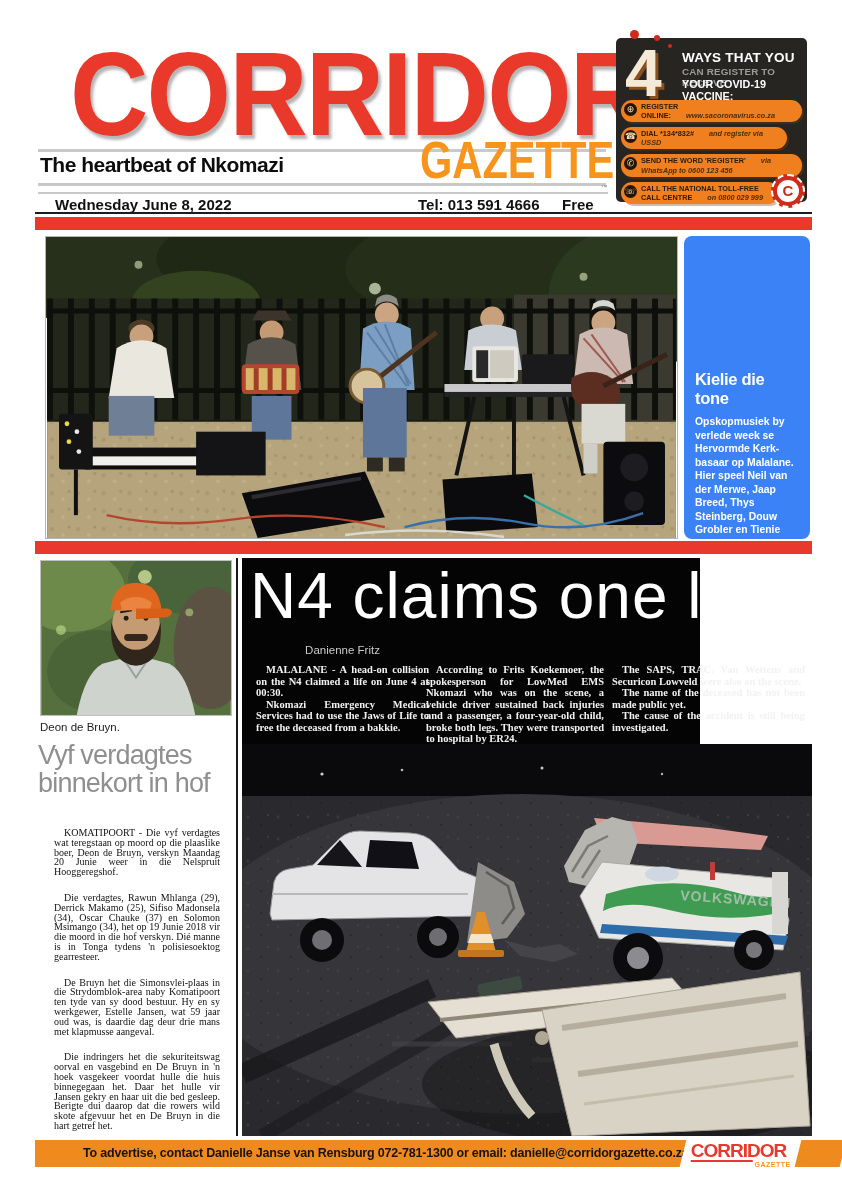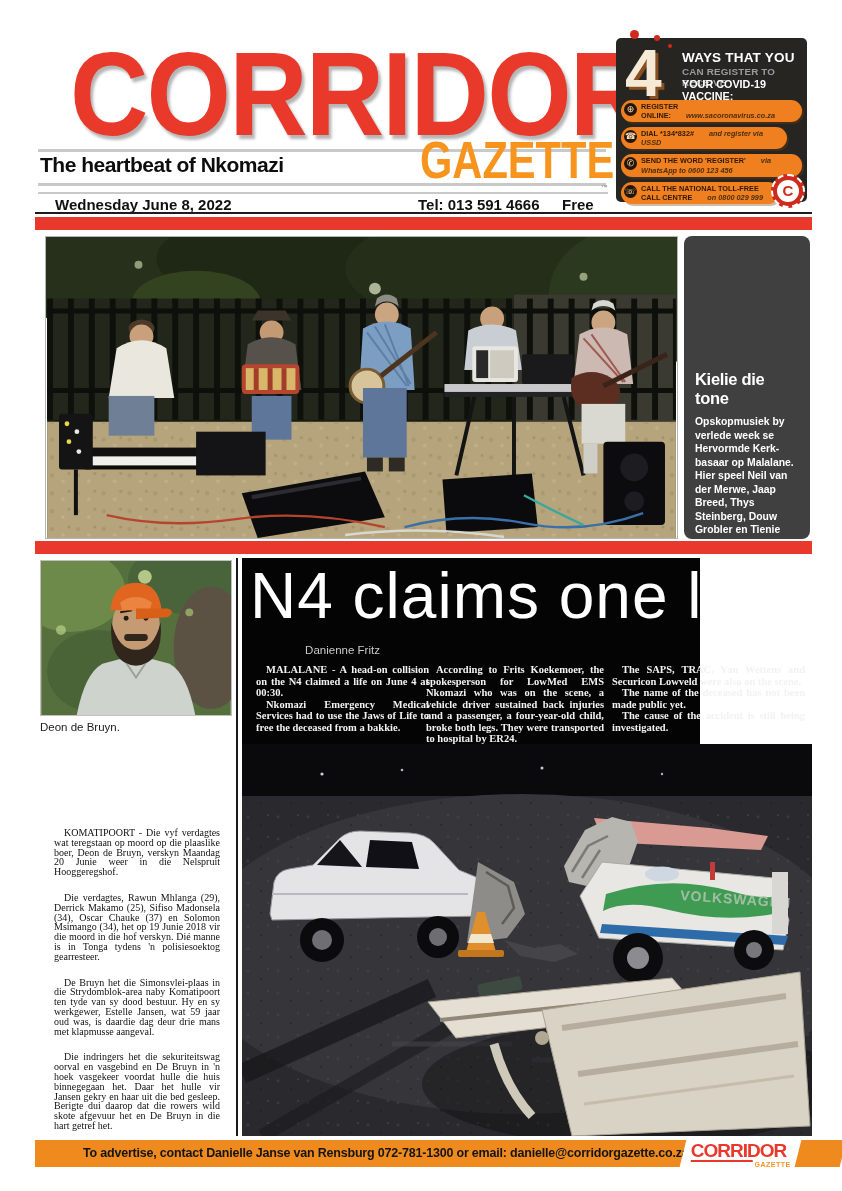--- a/index.html
+++ b/index.html
@@ -39,21 +39,21 @@
   .pill-text{font-size:7.3px;line-height:1.25;color:#3a2408;}
   .pill-text b{color:#2d1a05;text-align:right;}
   .pill-text i{color:#4a2f10;font-weight:600;margin-left:2px;padding-left:13px;}
   .vb-logo{position:absolute;right:2px;bottom:-6px;width:34px;height:34px;border-radius:50%;
     background:#cf2a1b;border:2px dashed #fff;box-sizing:border-box;display:flex;align-items:center;justify-content:center;}
   .vb-logo-inner{width:22px;height:22px;border-radius:50%;background:#fff;color:#cf2a1b;
     font-weight:bold;font-size:15px;line-height:22px;text-align:center;}
 
   
   .band-photo{left:45px;top:236px;width:633px;height:303px;border:1px solid #b5b5b5;box-sizing:border-box;}
-  .kielie-box{left:684px;top:236px;width:126px;height:303px;background:#404040;border-radius:8px;
+  .kielie-box{left:684px;top:236px;width:126px;height:303px;background:#3b82f6;border-radius:8px;
     box-sizing:border-box;padding:134px 10px 0 11px;color:#fff;}
   .kielie-title{font-size:16.5px;font-weight:bold;letter-spacing:-0.3px;}
   .kielie-body{margin-top:7px;font-size:10.4px;font-weight:bold;line-height:1.3;}
 
   
   .portrait-photo{left:40px;top:560px;width:192px;height:156px;border:1px solid #c0c0c0;box-sizing:border-box;}
   .portrait-caption{left:40px;top:721px;font-size:11.5px;color:#222;}
   .left-headline{left:38px;top:742px;font-size:27px;color:#8f8f8f;line-height:1.02;letter-spacing:-0.8px;}
   .left-body{left:38px;top:812px;width:198px;font-family:"Liberation Serif",serif;font-size:10px;
     line-height:9.8px;color:#101010;text-align:justify;}
@@ -275,20 +275,24 @@
       <circle cx="86" cy="58" r="2.5" fill="#241a12"></circle>
         <circle cx="106" cy="58" r="2.5" fill="#241a12"></circle>
       <path d="M80 52 l12 -2 M100 50 l12 2" stroke="#241a12" stroke-width="2"></path>
       <path d="M70 50 q3 -28 26 -28 q23 0 26 28 z" fill="#e0661f"></path>
       <path d="M80 42 q16 -11 32 0 l-2 8 h-28 z" fill="#ea8440"></path>
       <path d="M96 48 h32 q9 3 0 9 l-32 2 z" fill="#d85f18"></path>
     </g>
   </svg>
   <div class="abs portrait-caption">Deon de Bruyn.</div>
 
+  <div class="abs left-headline">
+    <div>Vyf verdagtes</div>
+    <div>binnekort in hof</div>
+  </div>
 
   <div class="abs left-body">
     <p>KOMATIPOORT - Die vyf verdagtes wat teregstaan op moord op die plaaslike boer, Deon de Bruyn, verskyn Maandag 20 Junie weer in die Nelspruit Hooggeregshof.</p>
     <p>Die verdagtes, Rawun Mhlanga (29), Derrick Makamo (25), Sifiso Madonsela (34), Oscar Chauke (37) en Solomon Msimango (34), het op 19 Junie 2018 vir die moord in die hof verskyn. Dié manne is in Tonga tydens 'n polisiesoektog gearresteer.</p>
     <p>De Bruyn het die Simonsvlei-plaas in die Strydomblok-area naby Komatipoort ten tyde van sy dood bestuur. Hy en sy werkgewer, Estelle Jansen, wat 59 jaar oud was, is daardie dag deur drie mans met klapmusse aangeval.</p>
     <p>Die indringers het die sekuriteitswag oorval en vasgebind en De Bruyn in 'n hoek vasgekeer voordat hulle die huis binnegegaan het. Daar het hulle vir Jansen gekry en haar uit die bed gesleep. Berigte dui daarop dat die rowers wild skote afgevuur het en De Bruyn in die hart getref het.</p>
   </div>
 
   <div class="abs col-divider"></div>
 

